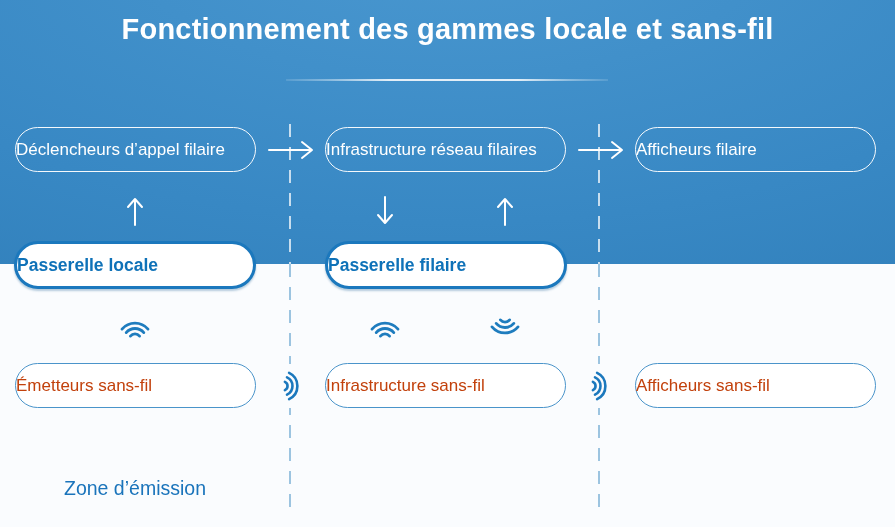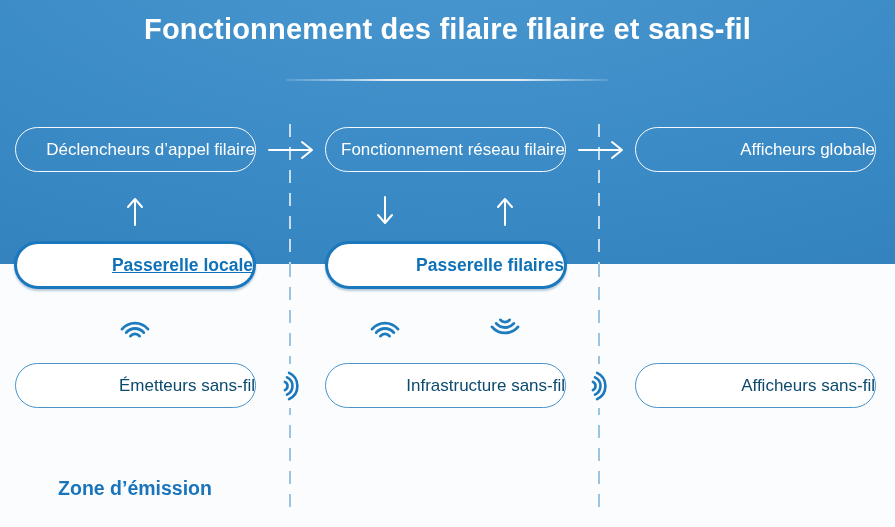--- a/index.html
+++ b/index.html
@@ -46,89 +46,89 @@
       var(--dash-on-blue) 0 13px, transparent 13px 23px);
   }
   .dash-blue{
     top:264px;height:252px;
     background:repeating-linear-gradient(180deg,
       var(--dash-on-white) 0 13px, transparent 13px 23px);
   }
   .dx1{left:289px;} .dx2{left:598px;}
 
   .pill{
-    position:absolute;display:flex;align-items:center;justify-content:flex-end;
+    position:absolute;display:flex;align-items:center;justify-content:flex-start;
     width:241px;height:45px;border-radius:23px;font-size:17px;
   }
   .pill-wired{
     top:127px;color:var(--white);
     border:1.5px solid rgba(255,255,255,.95);
     background:transparent;
   }
   .pill-gateway{
     top:241px;height:48px;width:242px;border-radius:25px;
     background:var(--white);border:3px solid var(--accent-blue);
     color:#0f72b8;font-weight:bold;font-size:17.5px;
     box-shadow:0 2px 2px rgba(23,94,147,.30);
   }
   .pill-wireless{
     top:363px;background:var(--white);
     border:1.3px solid var(--pill-border-light);
-    color:#0c4a6e;
+    color:#c2410c;
   }
   .c1{left:15px;} .c2{left:325px;} .c3{left:635px;}
-  .g1{left:14px;text-decoration:underline;} .g2{left:325px;}
+  .g1{left:14px;} .g2{left:325px;}
 
   .harrow{position:absolute;top:139px;}
   .ha1{left:266px;} .ha2{left:576px;}
   .varrow{position:absolute;top:195px;}
   .va-up1{left:125px;} .va-down{left:375px;} .va-up2{left:495px;}
 
   .wifi{position:absolute;top:316px;}
   .w1{left:117px;} .w2{left:367px;} .w3{left:487px;}
   .flip-v{transform:scaleY(-1);}
 
   .signal{
     position:absolute;top:364px;width:28px;height:44px;
     display:flex;align-items:center;justify-content:center;
     background:var(--bg-bottom);
   }
   .s1{left:276px;} .s2{left:584px;}
 
   .zone-label{
     position:absolute;top:477px;width:270px;text-align:center;
-    color:#1a74bb;font-weight:bold;font-size:19.5px;
+    color:#1a74bb;font-weight:normal;font-size:19.5px;
   }
   .z1{left:0px;} .z2{left:310px;} .z3{left:620px;}
 
   svg{display:block;}
 </style>
 </head>
 <body>
 
 <div class="stage">
 
   <div class="header-bg"></div>
 
-  <h1 class="title">Fonctionnement des filaire filaire et sans-fil</h1>
+  <h1 class="title">Fonctionnement des gammes locale et sans-fil</h1>
   <div class="title-divider"></div>
 
   <div class="dash dash-white dx1"></div>
   <div class="dash dash-blue dx1"></div>
   <div class="dash dash-white dx2"></div>
   <div class="dash dash-blue dx2"></div>
 
   <div class="pill pill-wired c1">
     <span>Déclencheurs d’appel filaire</span>
   </div>
   <div class="pill pill-wired c2">
-    <span>Fonctionnement réseau filaire</span>
+    <span>Infrastructure réseau filaires</span>
   </div>
   <div class="pill pill-wired c3">
-    <span>Afficheurs globale</span>
+    <span>Afficheurs filaire</span>
   </div>
 
   <span class="harrow ha1">
     <svg width="52" height="22" viewBox="0 0 52 22">
       <line x1="3" y1="11" x2="45" y2="11" stroke="#ffffff" stroke-width="2" stroke-linecap="round"></line>
       <polyline points="36,3 46,11 36,19" fill="none" stroke="#ffffff" stroke-width="2" stroke-linecap="round" stroke-linejoin="round"></polyline>
     </svg>
   </span>
   <span class="harrow ha2">
     <svg width="52" height="22" viewBox="0 0 52 22">
@@ -153,21 +153,21 @@
     <svg width="20" height="32" viewBox="0 0 20 32">
       <line x1="10" y1="30" x2="10" y2="5" stroke="#ffffff" stroke-width="2" stroke-linecap="round"></line>
       <polyline points="3,12 10,4 17,12" fill="none" stroke="#ffffff" stroke-width="2" stroke-linecap="round" stroke-linejoin="round"></polyline>
     </svg>
   </span>
 
   <div class="pill pill-gateway g1">
     <span>Passerelle locale</span>
   </div>
   <div class="pill pill-gateway g2">
-    <span>Passerelle filaires</span>
+    <span>Passerelle filaire</span>
   </div>
 
   <span class="wifi w1">
     <svg width="36" height="24" viewBox="0 0 36 24">
       <path d="M5,13.1 A17,17 0 0 1 31,13.1" fill="none" stroke="#1e7cbe" stroke-width="2.8" stroke-linecap="round"></path>
       <path d="M9.2,16.6 A11.5,11.5 0 0 1 26.8,16.6" fill="none" stroke="#1e7cbe" stroke-width="2.8" stroke-linecap="round"></path>
       <path d="M13.4,20.1 A6,6 0 0 1 22.6,20.1" fill="none" stroke="#1e7cbe" stroke-width="2.8" stroke-linecap="round"></path>
     </svg>
   </span>
   <span class="wifi w2">

